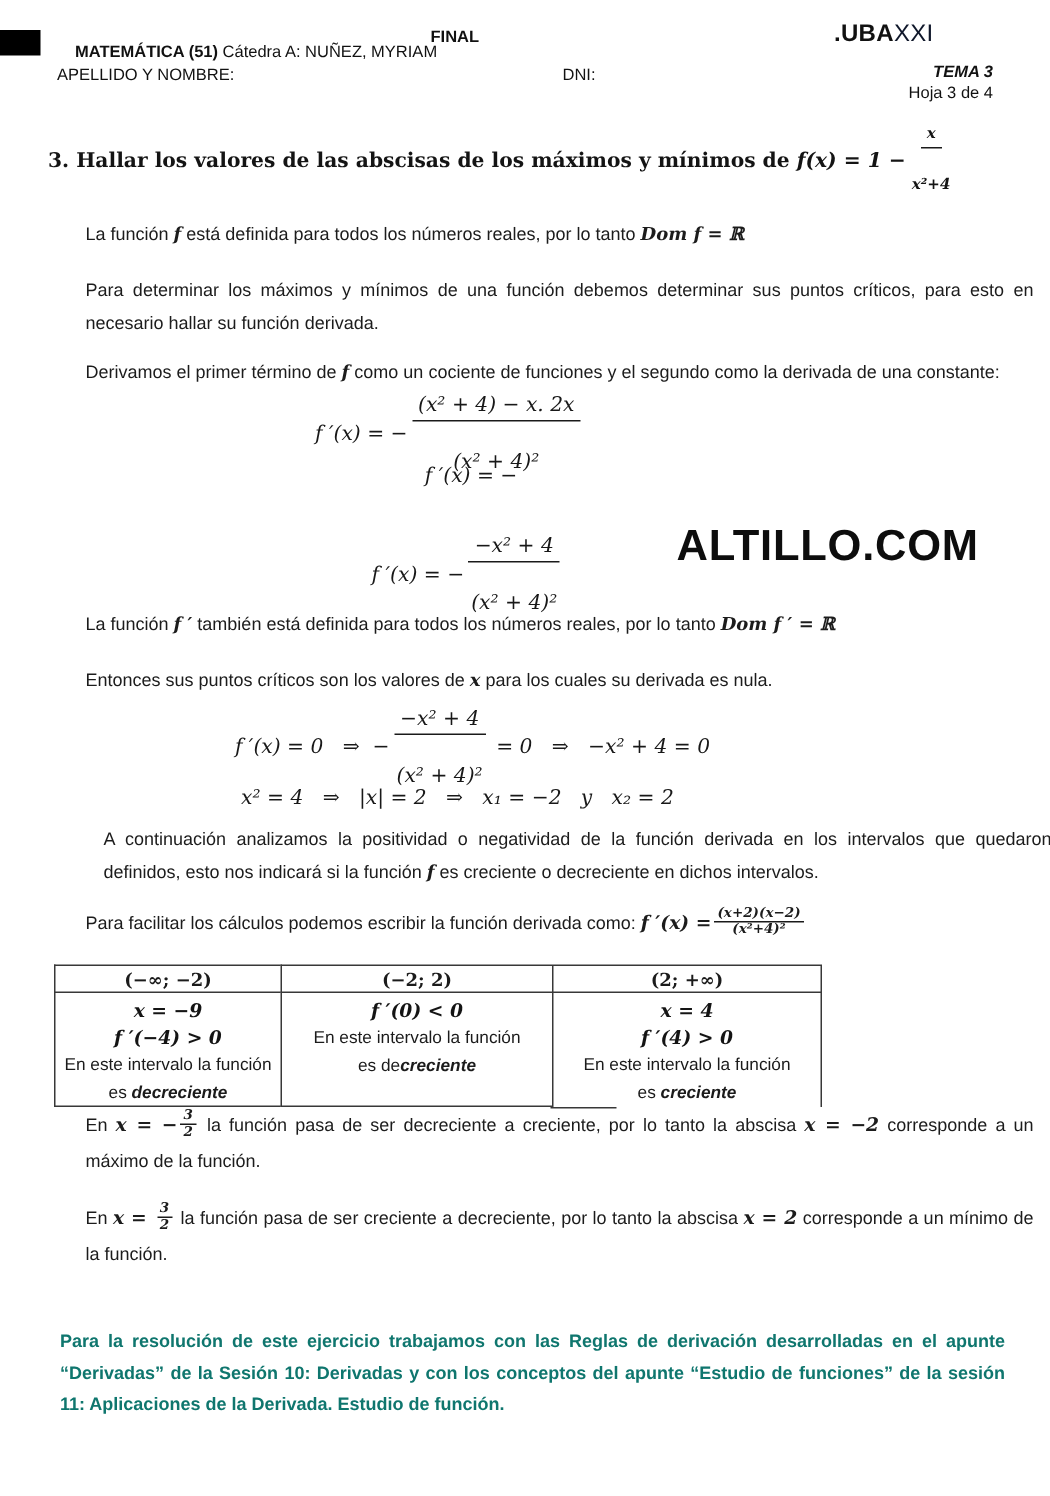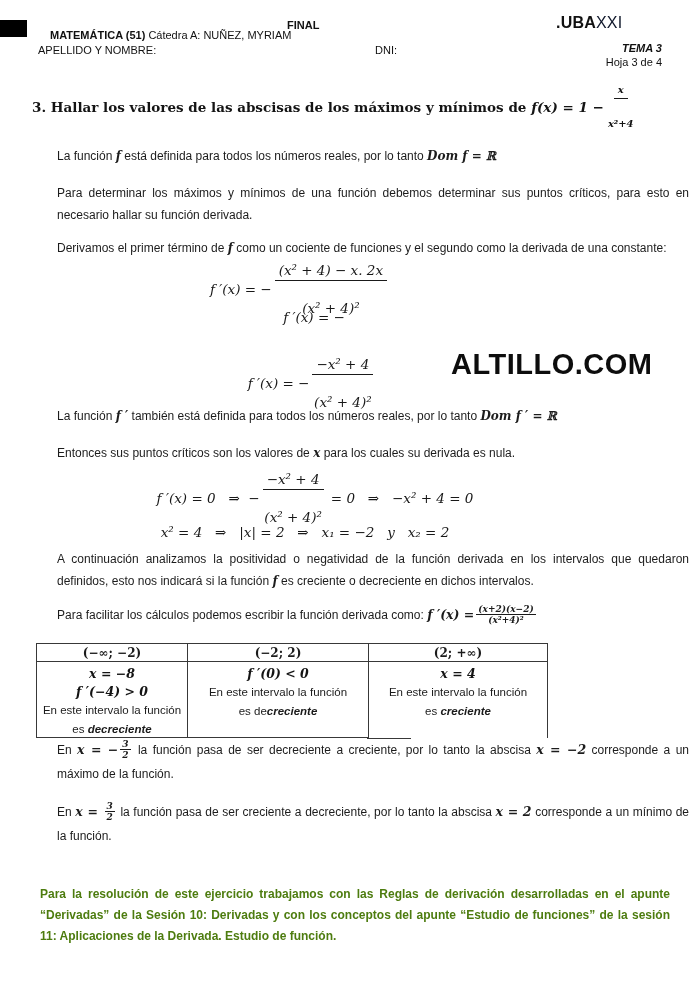--- a/index.html
+++ b/index.html
@@ -42,21 +42,21 @@
          font-family:"DejaVu Serif",serif;font-weight:bold;font-size:12px;line-height:18px;}
   .hcell.c3,.bcell.c3{border-right:1px solid #383838;}
   .bcell{height:76px;padding-top:3px;}
   .bcell.c1,.bcell.c2{border-bottom:1px solid #383838;}
   .stub{position:absolute;left:331px;top:95px;width:44px;border-top:1px solid #383838;}
   .tmath{font-family:"DejaVu Serif",serif;font-style:italic;font-weight:bold;
          font-size:12.5px;line-height:18px;color:#141414;}
   .ttext{font-size:11.5px;line-height:18.5px;}
   .vbold{font-weight:bold;font-style:italic;}
   .footer{position:absolute;left:40px;top:884px;width:630px;font-size:12px;line-height:21px;
-          font-weight:bold;text-align:justify;color:#4d7c0f;}
+          font-weight:bold;text-align:justify;color:#0f766e;}
   .right{text-align:right;}
 </style>
 </head>
 <body>
 
 <div class="scan-mark"></div>
 
 <div class="abs hdr" style="left:38px;top:29px;padding-left:12px;"><span class="b">MATEMÁTICA (51)</span><span> Cátedra A: NUÑEZ, MYRIAM</span></div>
 <div class="abs hdr b" style="left:287px;top:19px;">FINAL</div>
 <div class="logo"><span class="b">.UBA</span><span class="xxi">XXI</span></div>
@@ -85,47 +85,48 @@
 <div class="watermark">ALTILLO.COM</div>
 
 <div class="par" style="top:405px;"><span>La función </span><span class="math b">f ′</span><span> también está definida para todos los números reales, por lo tanto </span><span class="math b">Dom f ′ = ℝ</span></div>
 
 <div class="par" style="top:442px;"><span>Entonces sus puntos críticos son los valores de </span><span class="math b">x</span><span> para los cuales su derivada es nula.</span></div>
 
 <div class="formula" style="top:471px;"><span class="frow" style="transform:translateX(15px);"><span>f ′(x) = 0   ⇒  −</span><span class="frac"><span class="num">−x² + 4</span><span class="den">(x² + 4)²</span></span><span> = 0   ⇒   −x² + 4 = 0</span></span></div>
 
 <div class="formula" style="top:524px;"><span class="frow" style="transform:translateX(5px);">x² = 4   ⇒   |x| = 2   ⇒   x₁ = −2   y   x₂ = 2</span></div>
 
-<div class="par" style="top:548px;"><span>A continuación analizamos la positividad o negatividad de la función derivada en los intervalos que quedaron definidos, esto nos indicará si la función </span><span class="math b">f</span><span> es creciente o decreciente en dichos intervalos.</span></div>
+<div class="par" style="top:548px;margin-left:12px;"><span>A continuación analizamos la positividad o negatividad de la función derivada en los intervalos que quedaron definidos, esto nos indicará si la función </span><span class="math b">f</span><span> es creciente o decreciente en dichos intervalos.</span></div>
 
 <div class="par" style="top:604px;"><span>Para facilitar los cálculos podemos escribir la función derivada como: </span><span class="math b" style="font-size:12.5px;">f ′(x) =</span><span class="sfrac math b">
       <span class="num">(x+2)(x−2)</span>
       <span class="den">(x²+4)²</span>
     </span></div>
 
 <div class="tbl">
   <div class="trow">
     <div class="hcell c1">(−∞; −2)</div>
     <div class="hcell c2">(−2; 2)</div>
     <div class="hcell c3">(2; +∞)</div>
   </div>
   <div class="trow">
     <div class="bcell c1">
-      <div class="tmath">x = −8</div>
+      <div class="tmath">x = −9</div>
       <div class="tmath">f ′(−4) &gt; 0</div>
       <div class="ttext">En este intervalo la función</div>
       <div class="ttext"><span>es </span><span class="vbold">decreciente</span></div>
     </div>
     <div class="bcell c2">
       <div class="tmath">f ′(0) &lt; 0</div>
       <div class="ttext">En este intervalo la función</div>
       <div class="ttext"><span>es de</span><span class="vbold">creciente</span></div>
     </div>
     <div class="bcell c3">
       <div class="tmath">x = 4</div>
+      <div class="tmath">f ′(4) &gt; 0</div>
       <div class="ttext">En este intervalo la función</div>
       <div class="ttext"><span>es </span><span class="vbold">creciente</span></div>
     </div>
   </div>
   <div class="stub"></div>
 </div>
 
 <div class="par" style="top:738px;line-height:24px;"><span>En </span><span class="math b" style="font-size:12.5px;">x = −</span><span class="sfrac math b">
       <span class="num">3</span>
       <span class="den">2</span>

